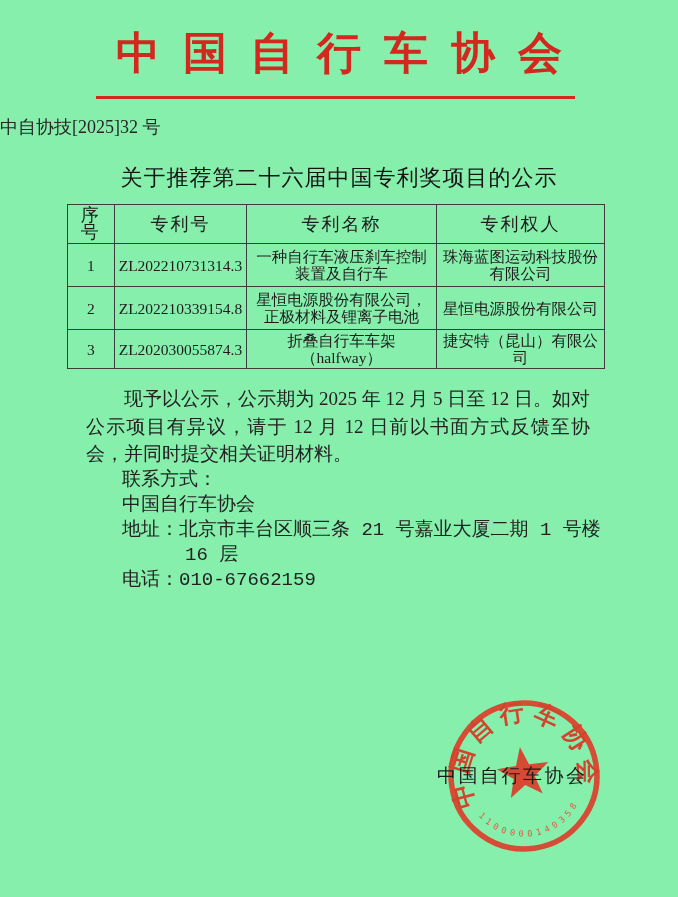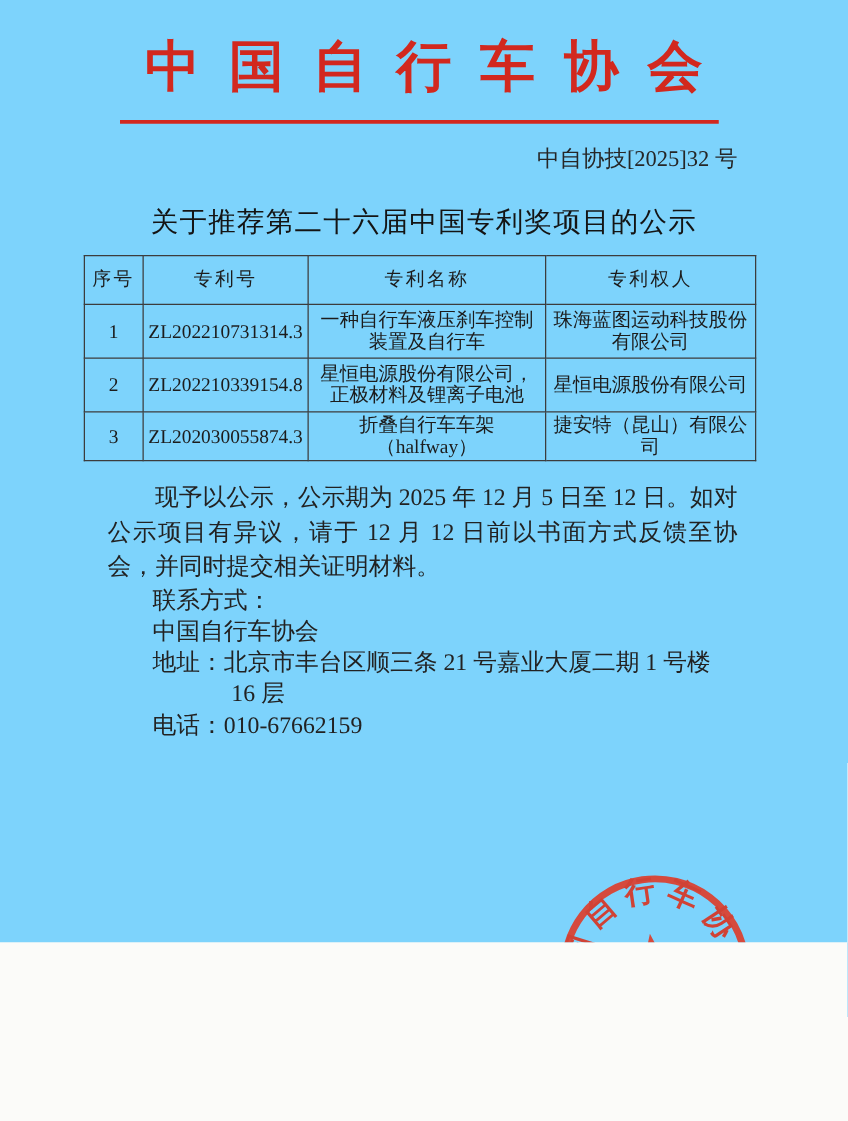--- a/index.html
+++ b/index.html
@@ -1,19 +1,19 @@
 <!DOCTYPE html>
 <html><head>
 <meta charset="utf-8">
 <style>
   html,body{margin:0;padding:0;background:#fbfbf9;}
   .page{
     position:relative;
-    width:678px;height:754px;
-    background:#7dd3fc;
+    width:678px;height:897px;
+    background:#86efac;
     font-family:"Liberation Serif","DejaVu Serif",serif;
     color:#1e1e1e;
     overflow:hidden;
   }
   
   .org-name{
     margin:0;padding-top:27px;
     text-align:center;
     font-size:44px;line-height:54px;
     font-weight:bold;
@@ -22,21 +22,21 @@
     white-space:nowrap;
   }
   .red-rule{
     margin:15px 0 0 96px;
     width:479px;height:3px;
     background:#d2281e;
   }
   .doc-number{
     margin-top:17px;
     padding-right:88px;
-    text-align:right;
+    text-align:left;
     font-size:18px;line-height:22px;
     color:#262626;
   }
   
   .doc-title{
     margin:27px 0 0 0;
     text-align:center;
     font-size:22px;line-height:26px;
     font-weight:normal;
     color:#141414;
@@ -62,32 +62,32 @@
   }
   table.patents th,table.patents td{
     border:1px solid #3c3c3c;
     text-align:center;
     vertical-align:middle;
     padding:2px 4px;
     line-height:17px;
     font-weight:normal;
     overflow:hidden;
   }
-  table.patents th{height:34px;font-size:15px;letter-spacing:2px;margin-top:36px;}
+  table.patents th{height:34px;font-size:18px;letter-spacing:2px;margin-top:36px;}
   table.patents td{height:38px;}
   tr.r3 td{height:30px;}
   .col-idx{width:46px;}
   .col-no{width:131px;}
   .col-name{width:187px;}
   .col-owner{width:166px;}
   
   .body-text.lower{margin-top:16px;}
   p.closing{line-height:27.5px;}
   .contact-block{margin-left:36px;line-height:25px;font-size:19px;}
-  .contact-block div{white-space:nowrap;}
+  .contact-block div{white-space:nowrap;font-family:Liberation Mono, monospace;}
   .addr2{padding-left:63px;}
   
   .stamp{
     position:absolute;left:443px;top:695px;
     width:162px;height:162px;
     opacity:.9;
     transform:rotate(-8deg);
     z-index:1;
   }
   .stamp .ring{fill:none;stroke:#df3b29;stroke-width:5.5;}

